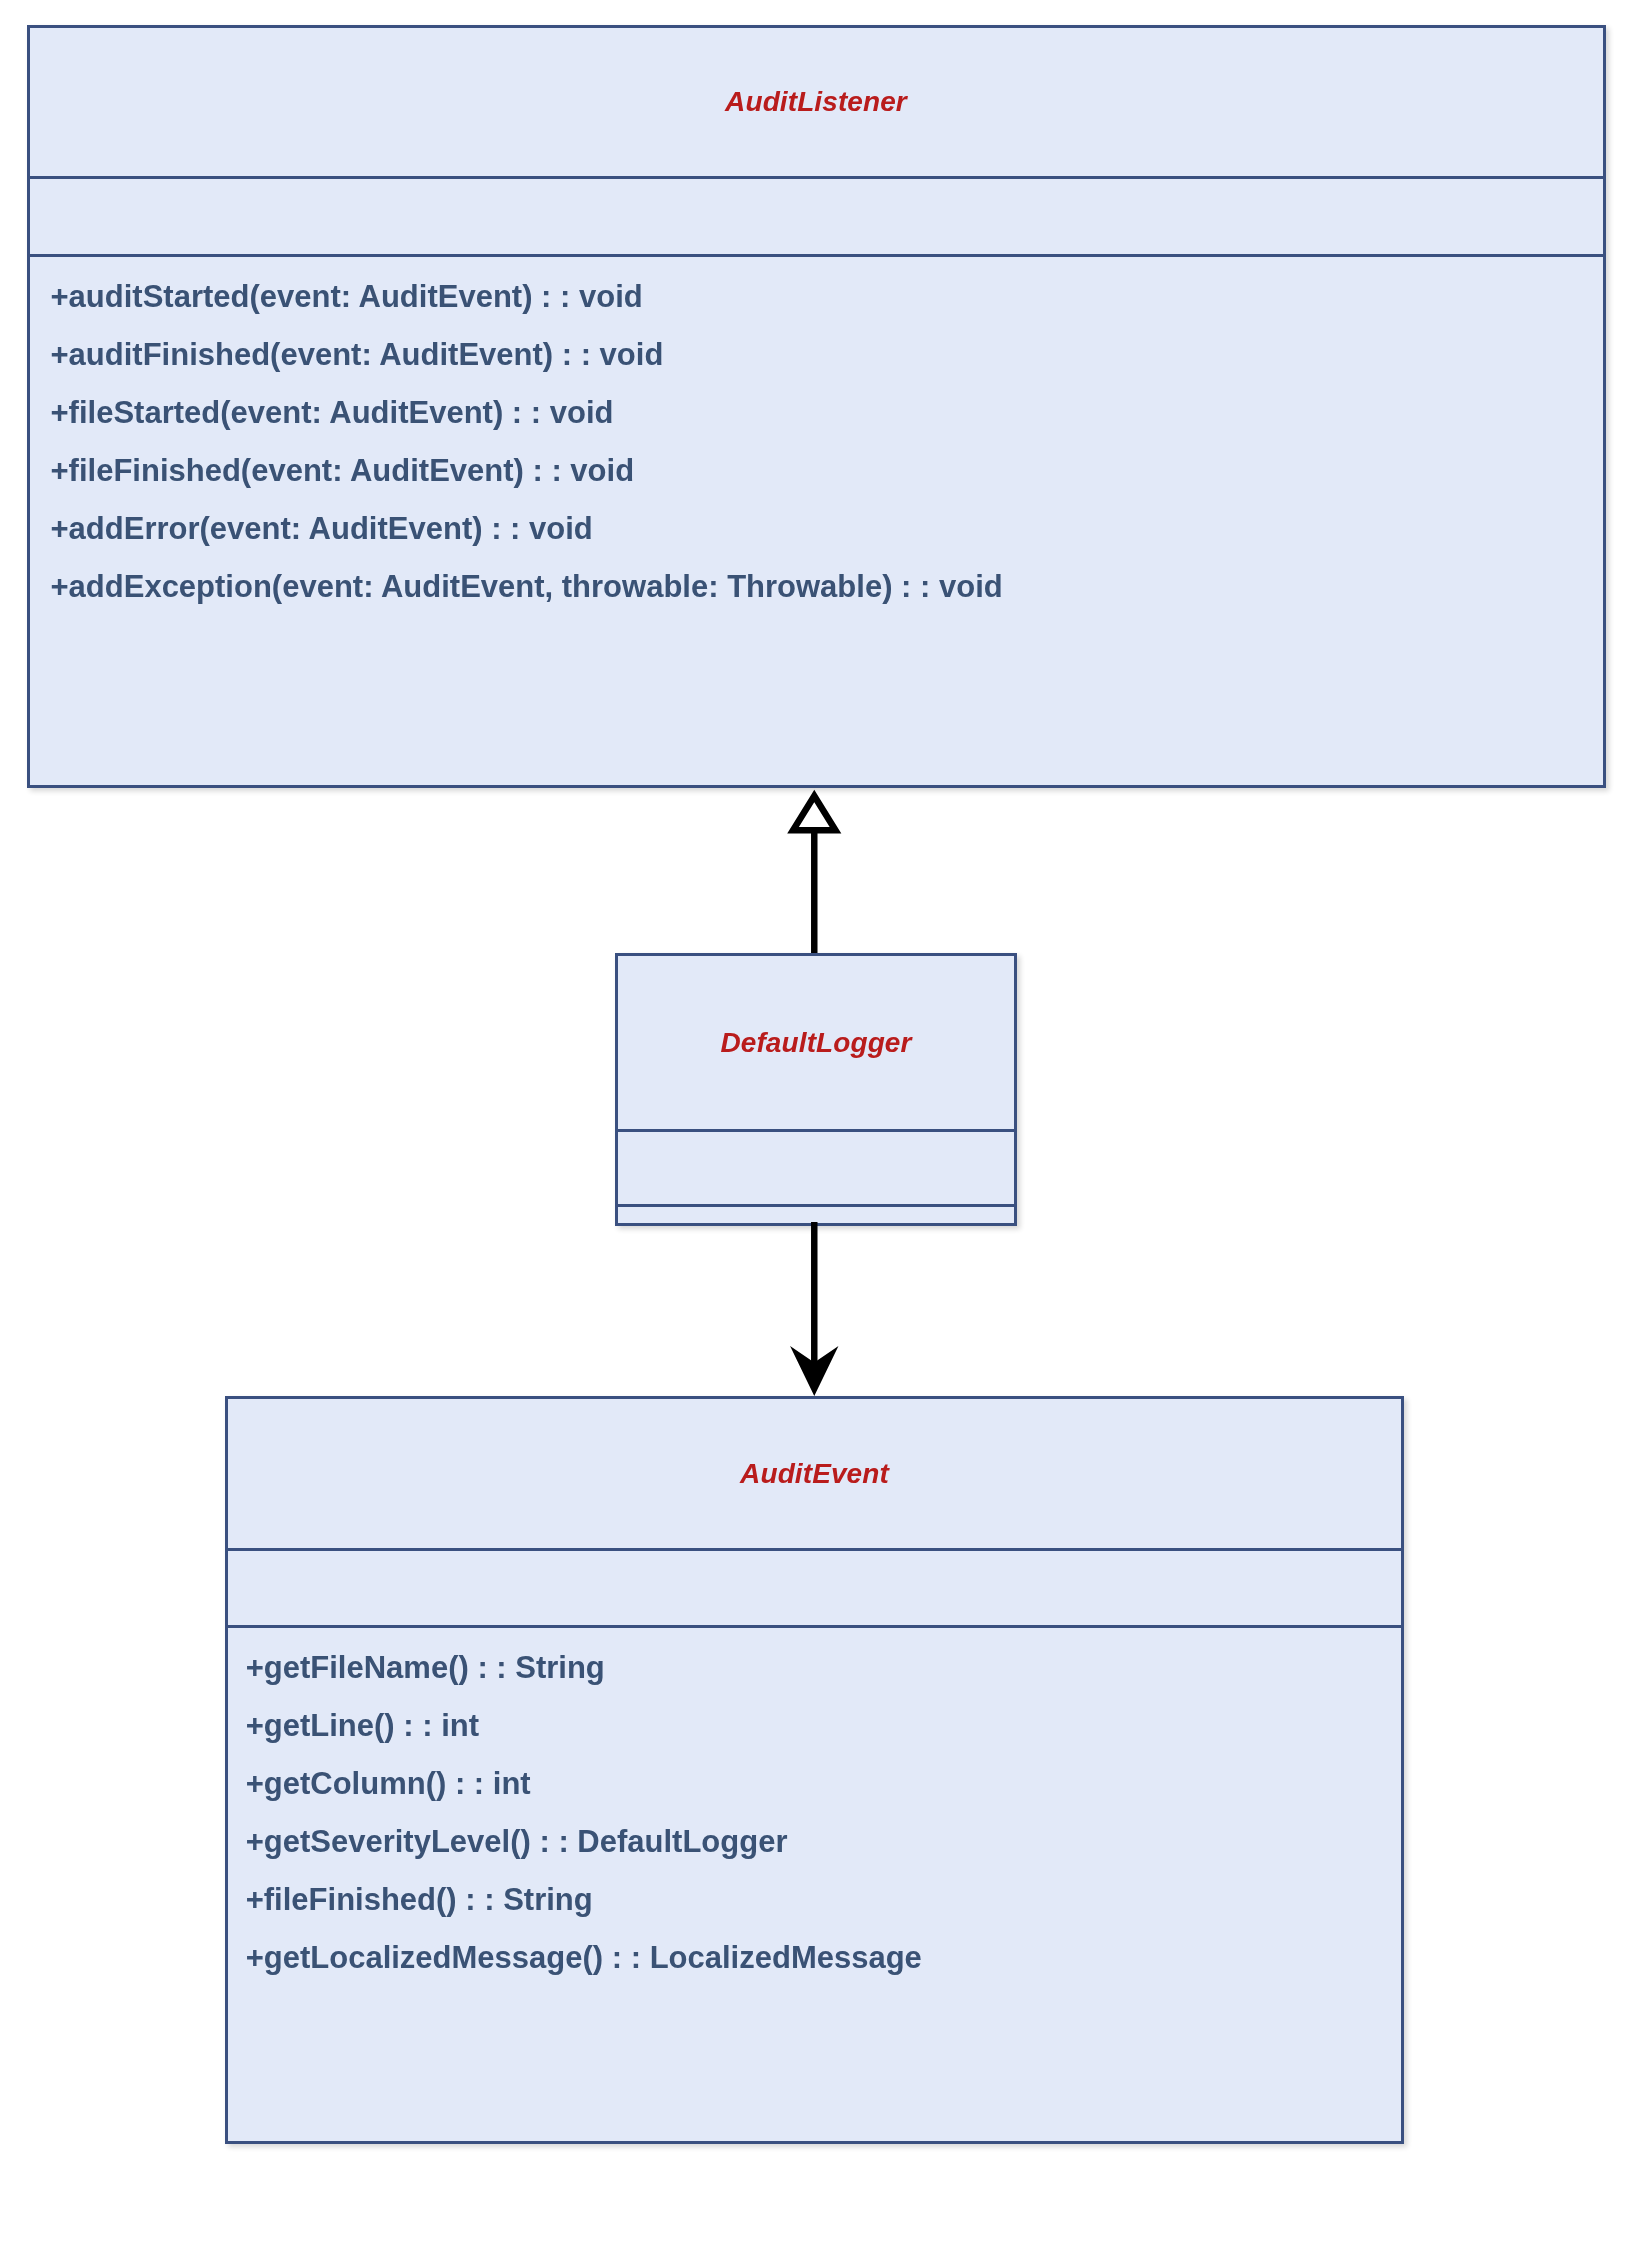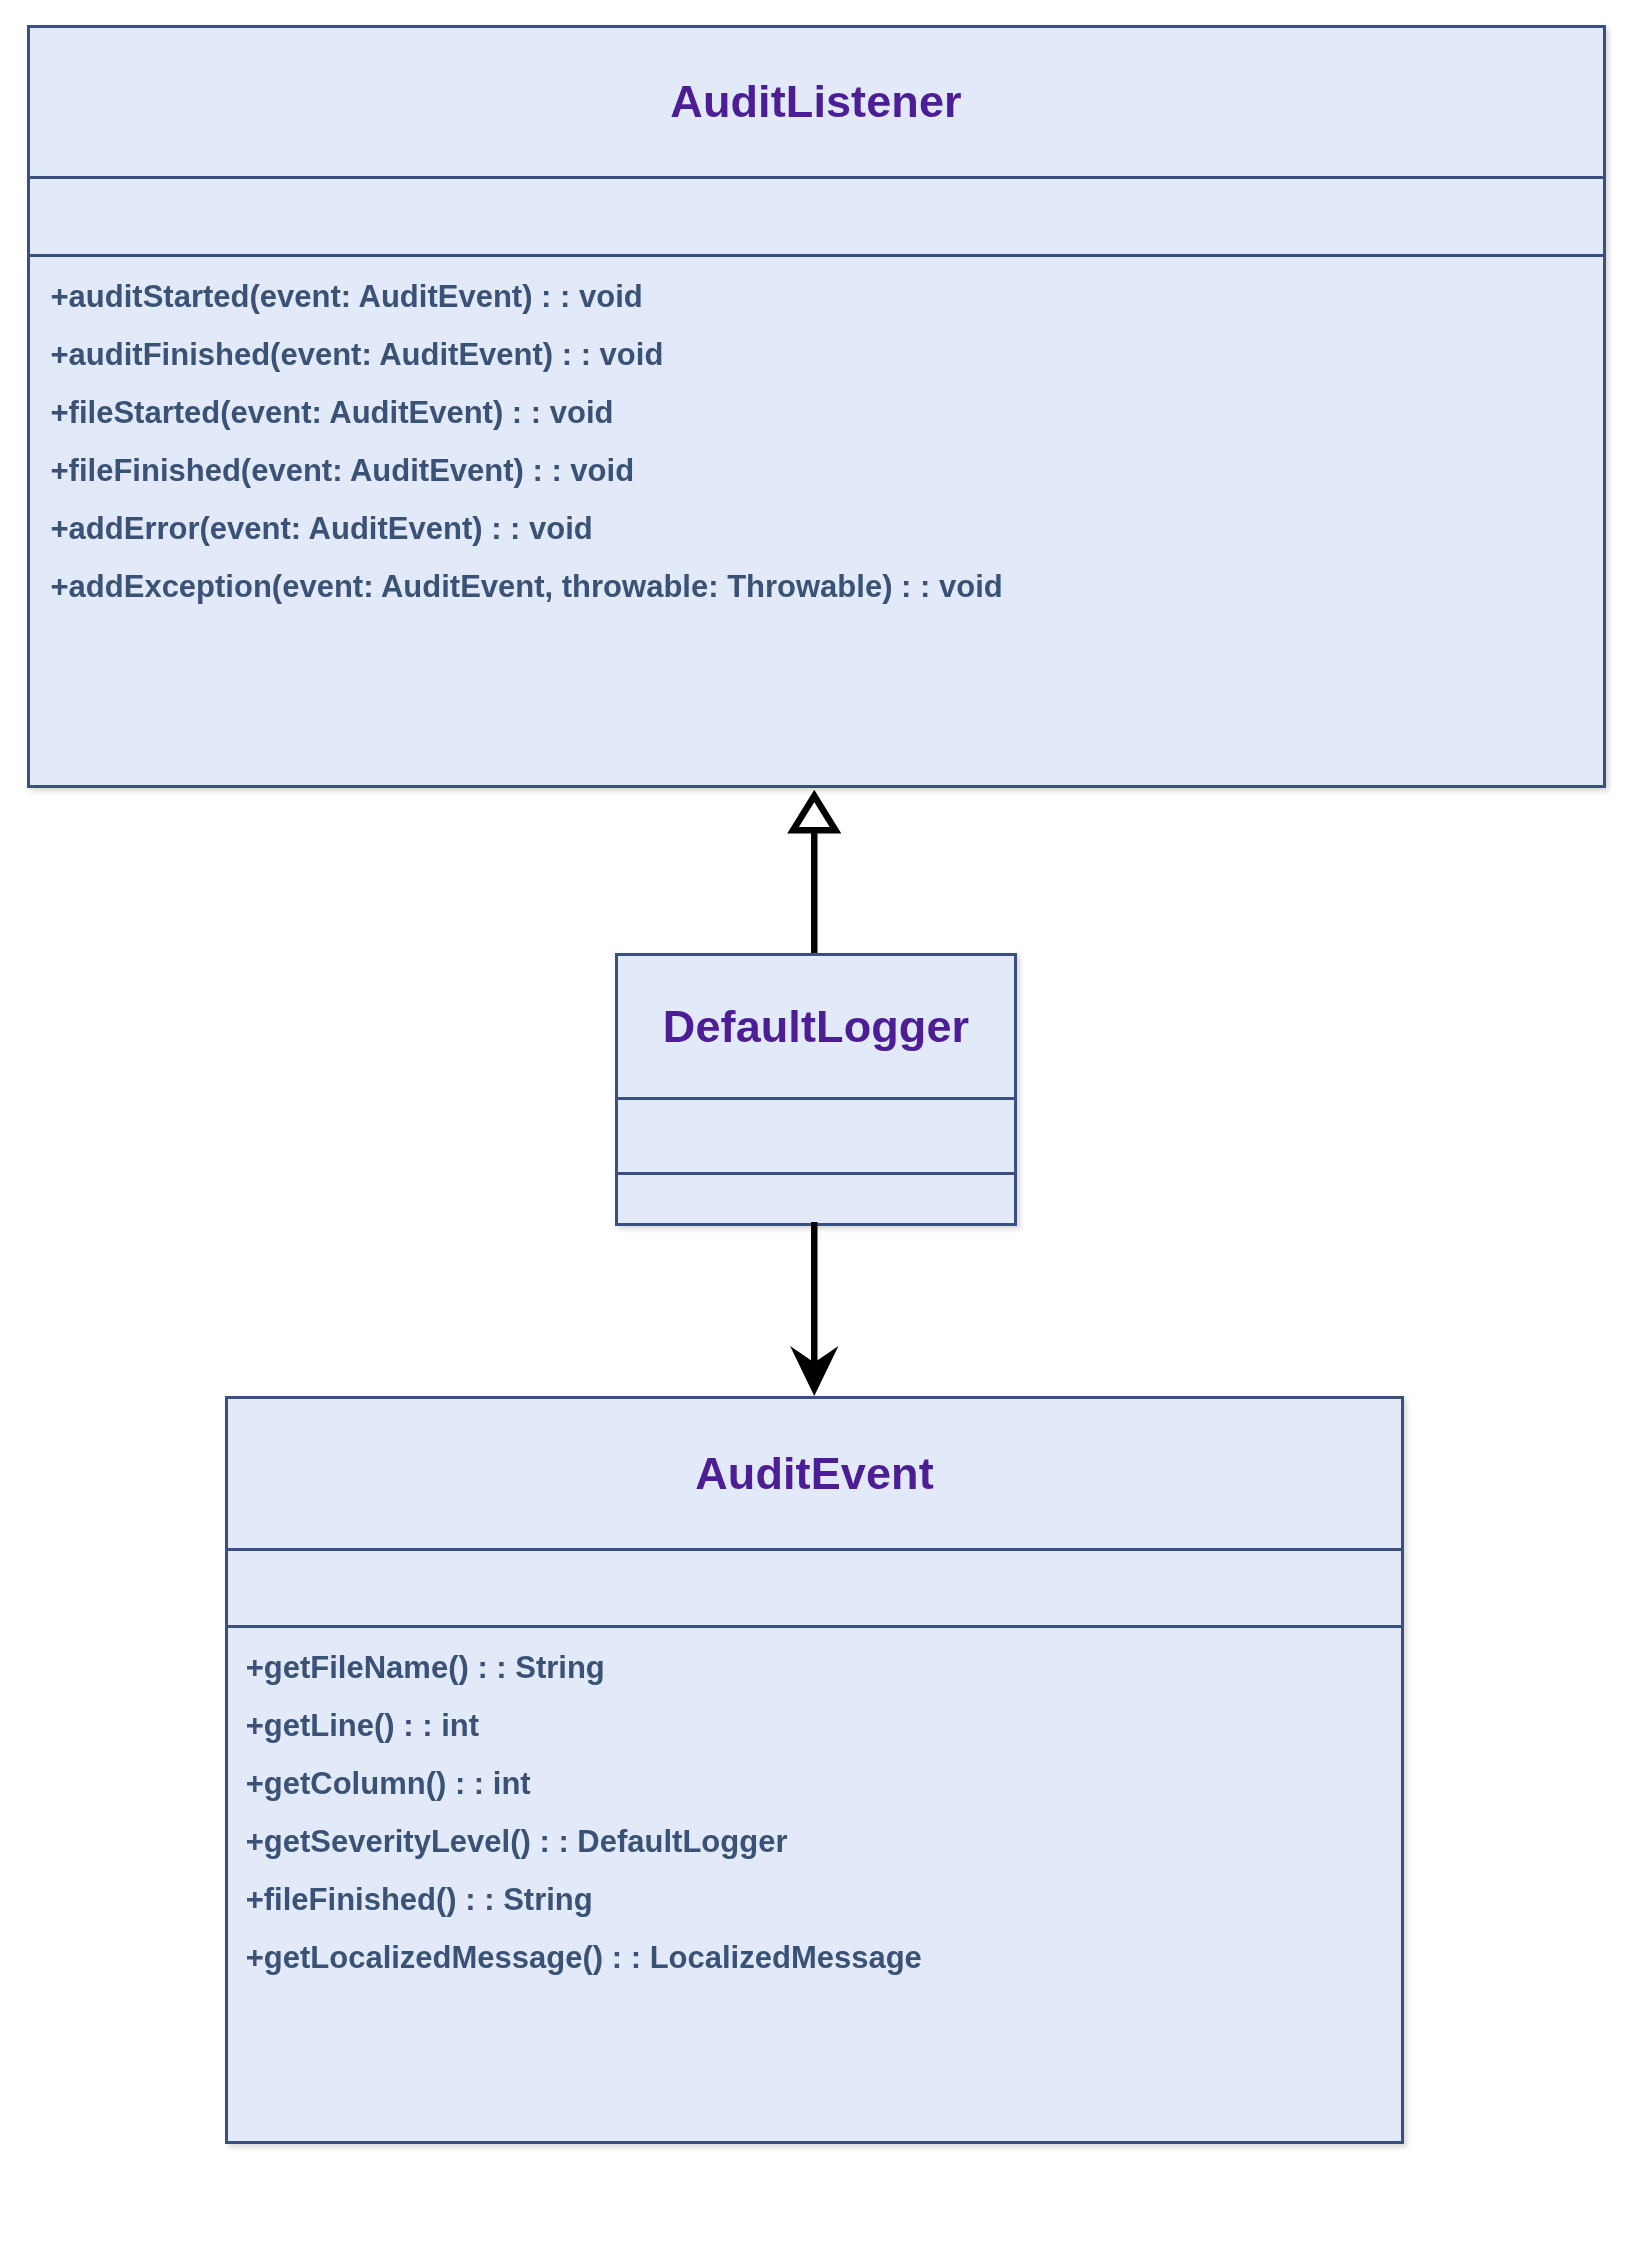--- a/index.html
+++ b/index.html
@@ -30,24 +30,25 @@
   .uml-title-row {
     display: flex;
     align-items: center;
     justify-content: center;
     box-sizing: border-box;
     border-bottom: 3.5px solid #3A5080;
     flex: none;
   }
   .uml-title {
     font-weight: bold;
-    font-size: 45px;
-    color: #4c1d95;
+    font-size: 28px;
+    color: #b91c1c;
     letter-spacing: 0.1px;
     white-space: nowrap;
+    font-style: italic;
   }
   .uml-attrs-row {
     box-sizing: border-box;
     border-bottom: 3.5px solid #3A5080;
     flex: none;
   }
   .uml-methods-row {
     box-sizing: border-box;
     flex: 1 1 auto;
     padding: 23.6px 0 0 0;
@@ -68,21 +69,21 @@
     left: 26.5px;  top: 25px;
     width: 1579px; height: 763px;
   }
   #box-auditlistener .uml-title-row  { height: 151px; }
   #box-auditlistener .uml-attrs-row  { height: 78px; }
 
   #box-defaultlogger {
     left: 615px; top: 953px;
     width: 402px; height: 273px;
   }
-  #box-defaultlogger .uml-title-row  { height: 144px; }
+  #box-defaultlogger .uml-title-row  { height: 176px; }
   #box-defaultlogger .uml-attrs-row  { height: 75px; }
 
   #box-auditevent {
     left: 225px; top: 1396px;
     width: 1179px; height: 748px;
   }
   #box-auditevent .uml-title-row  { height: 152px; }
   #box-auditevent .uml-attrs-row  { height: 77px; }
   #box-auditevent .uml-method { padding-left: 17.7px; }
 

